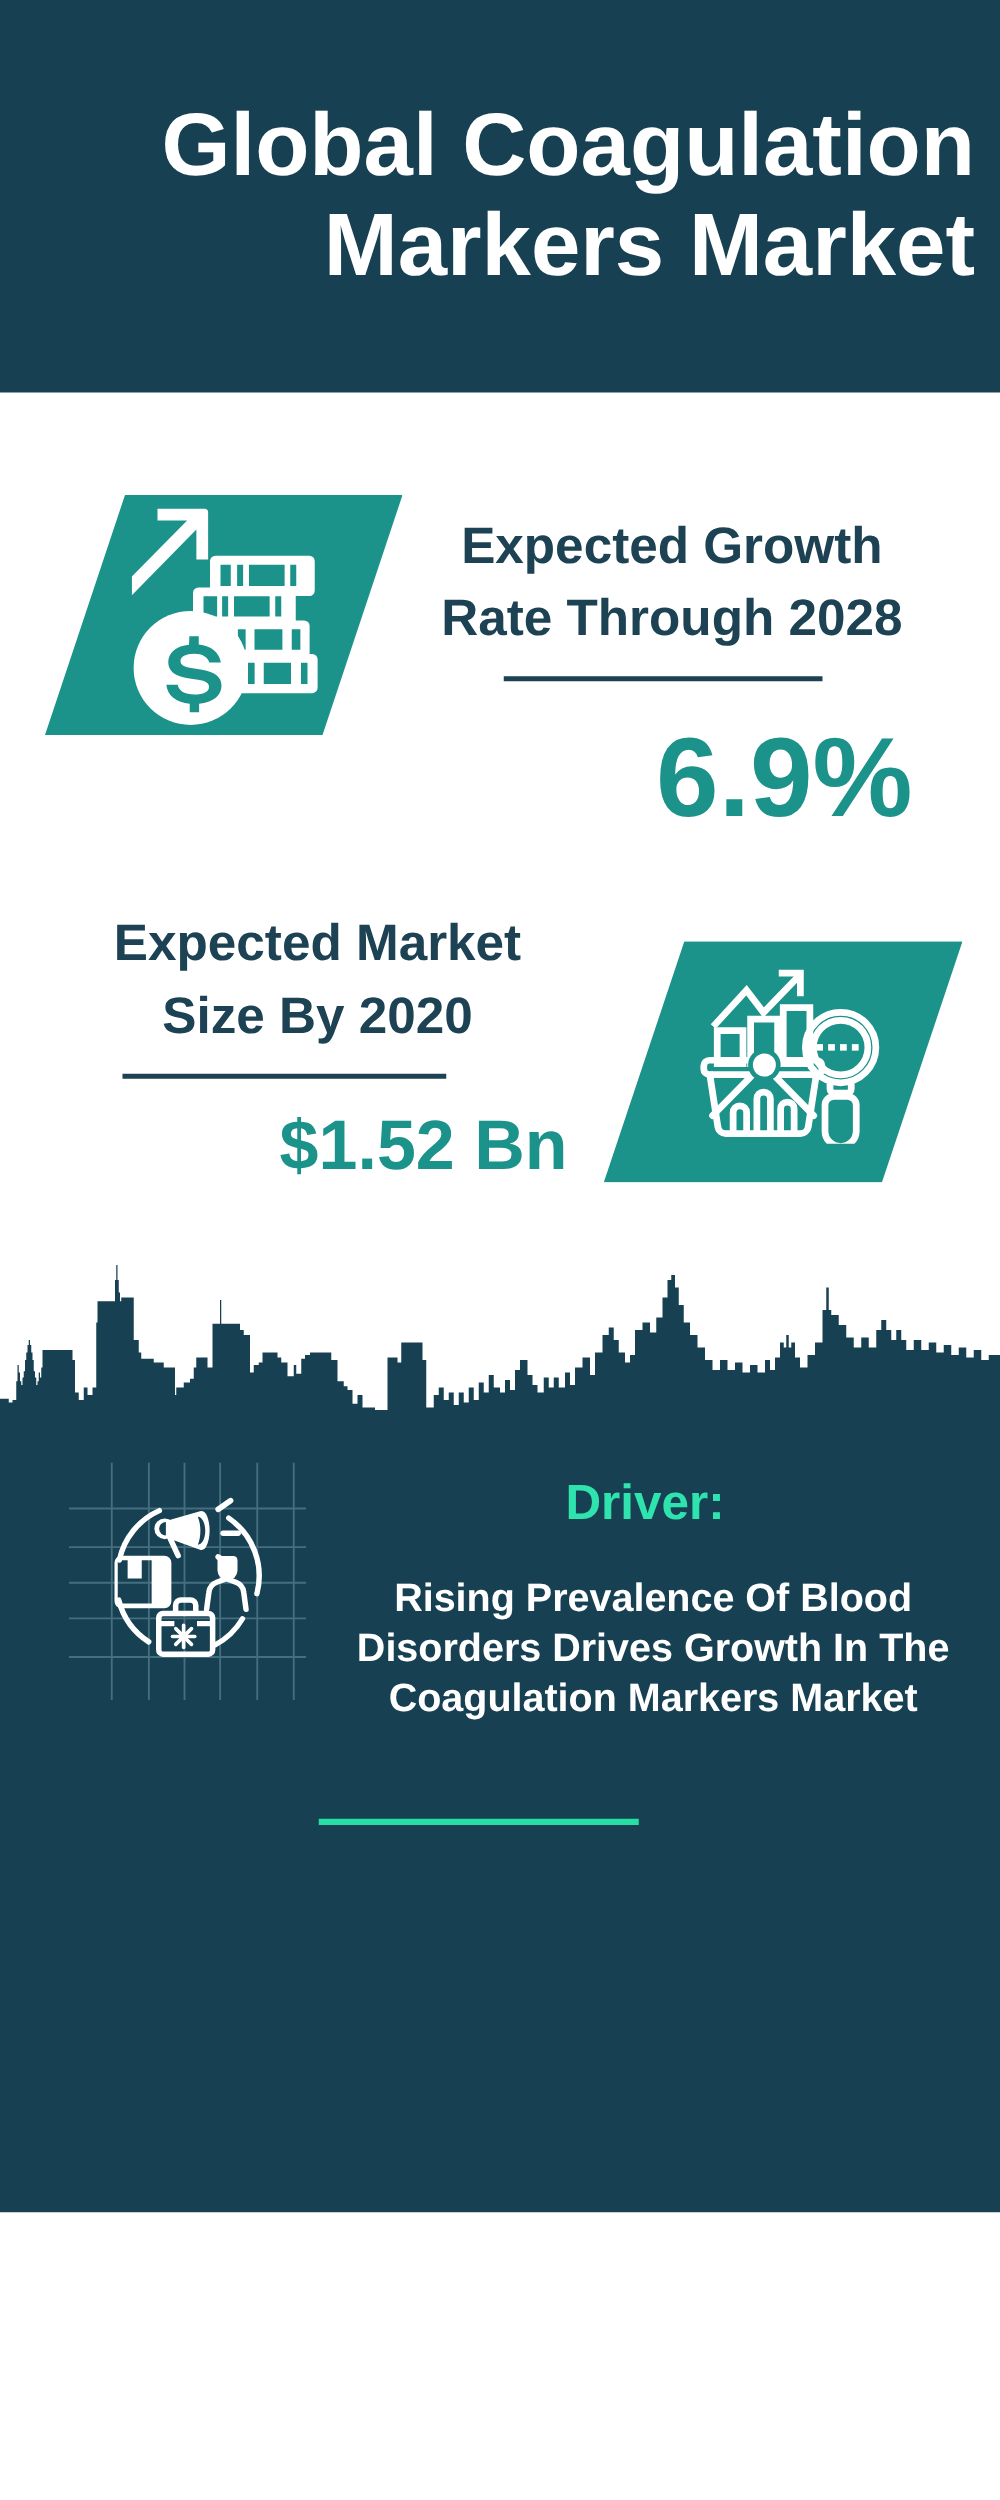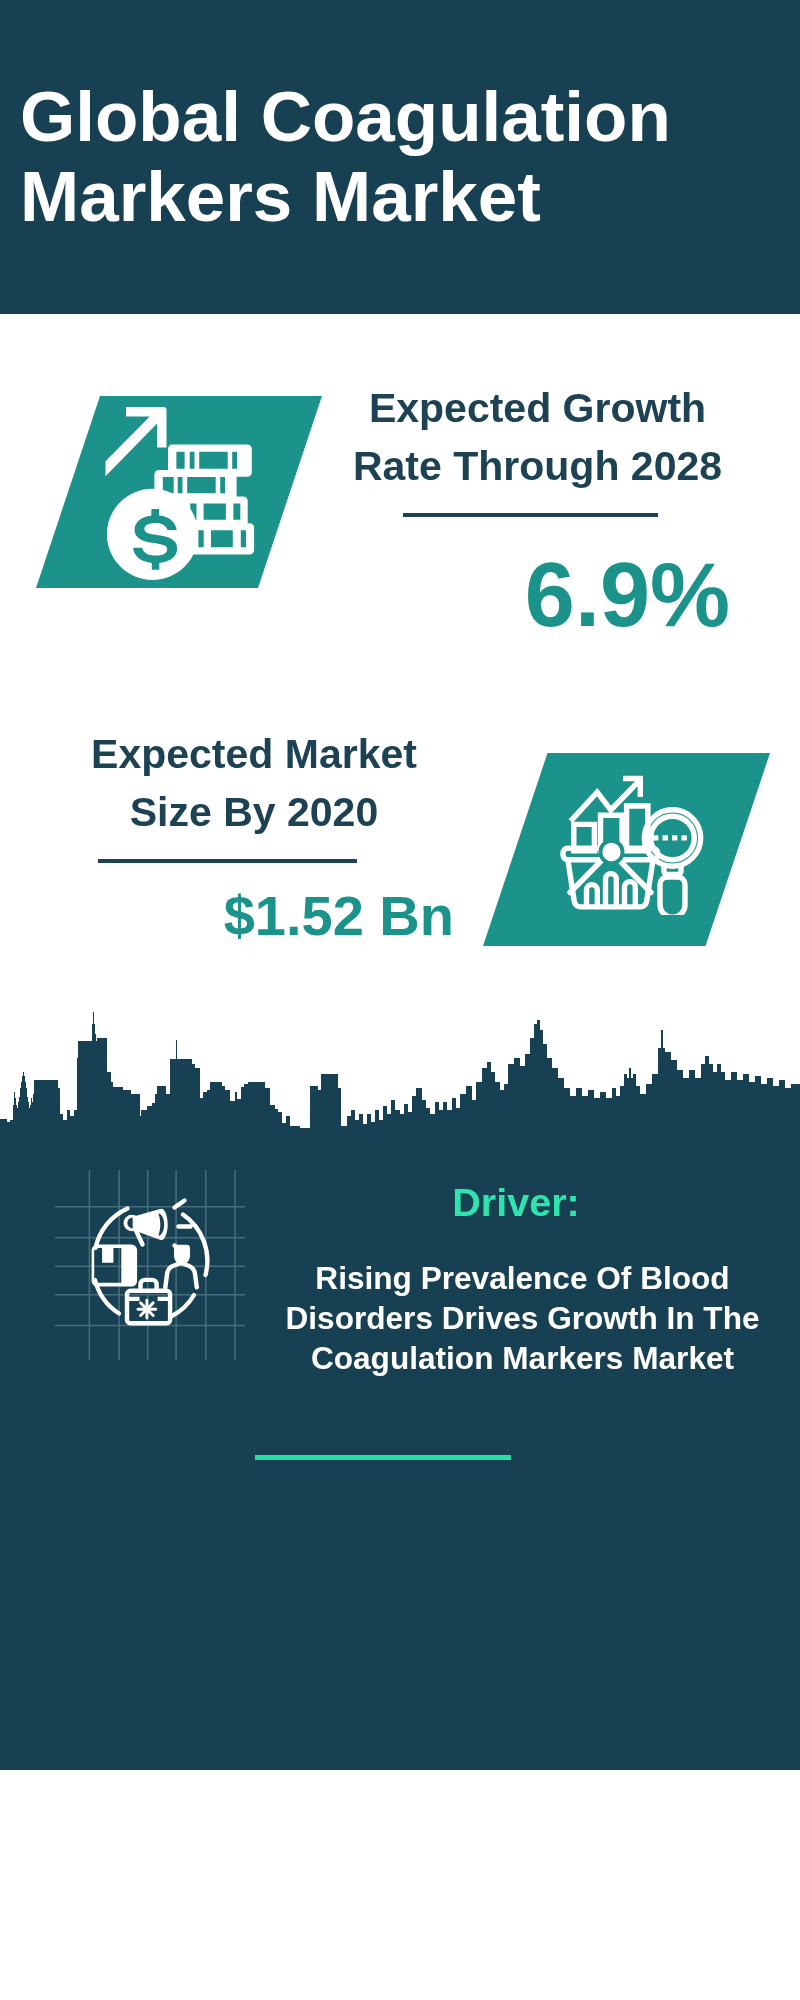--- a/index.html
+++ b/index.html
@@ -5,40 +5,40 @@
 <style>
   * { margin:0; padding:0; box-sizing:border-box; }
   html,body { width:800px; height:2000px; }
   body { font-family:"Liberation Sans", sans-serif; background:#ffffff; overflow:hidden; }
   .page { position:relative; width:800px; height:2000px; background:#fff; }
 
   
   .header { position:absolute; left:0; top:0; width:800px; height:314px; background:#174152;
             display:flex; align-items:center; justify-content:center; }
   .header h1 { color:#ffffff; font-size:71px; font-weight:700; line-height:80px;
-                text-align:left; width:760px; white-space:pre-line; }
+                text-align:right; width:760px; white-space:pre-line; }
 
   
   .para { position:absolute; background:#1b928a; }
   .stat-title { color:#1d4253; font-size:41px; font-weight:700; line-height:58px;
                 white-space:pre-line; text-align:center; }
   .stat-rule { height:4px; background:#1d4253; margin:0 auto; }
   .stat-value { color:#1b928a; font-size:90px; font-weight:700; line-height:1; text-align:right; }
   .para1 { left:36px; top:396px; width:286px; height:192px;
            clip-path: polygon(64px 0, 286px 0, 222px 192px, 0 192px); }
   .ic-money { position:absolute; left:105px; top:405px; }
   .para2 { left:483px; top:753px; width:287px; height:193px;
            clip-path: polygon(64.5px 0, 287px 0, 222.5px 193px, 0 193px); }
   .ic-market { position:absolute; left:555px; top:765px; }
   .stat2-text { position:absolute; left:54px; top:725px; width:400px; }
   .stat2-text .stat-title { margin-left:0px; }
   .r2 { width:259px; margin-top:18px; margin-left:44px; }
   .stat2-text .stat-value { font-size:56px; margin-top:25px; margin-left:-1px; }
   .stat1-text { position:absolute; left:330px; top:379px; width:400px; }
-  .stat1-text .stat-title { margin-left:15px; }
+  .stat1-text .stat-title { margin-left:15px;margin-top:28px; }
   .r1 { width:255px; margin-top:18px; }
   .stat1-text .stat-value { margin-top:33px; margin-left:-4px; }
 
   
   .dark { position:absolute; left:0; top:1010px; width:800px; height:760px; }
   .skyline { position:absolute; left:0; top:0; width:800px; height:760px; display:block; }
 
   
   .driver-icon { position:absolute; left:55px; top:1170px; }
   .driver-text { position:absolute; left:256px; top:1183px; width:520px; text-align:center; }

